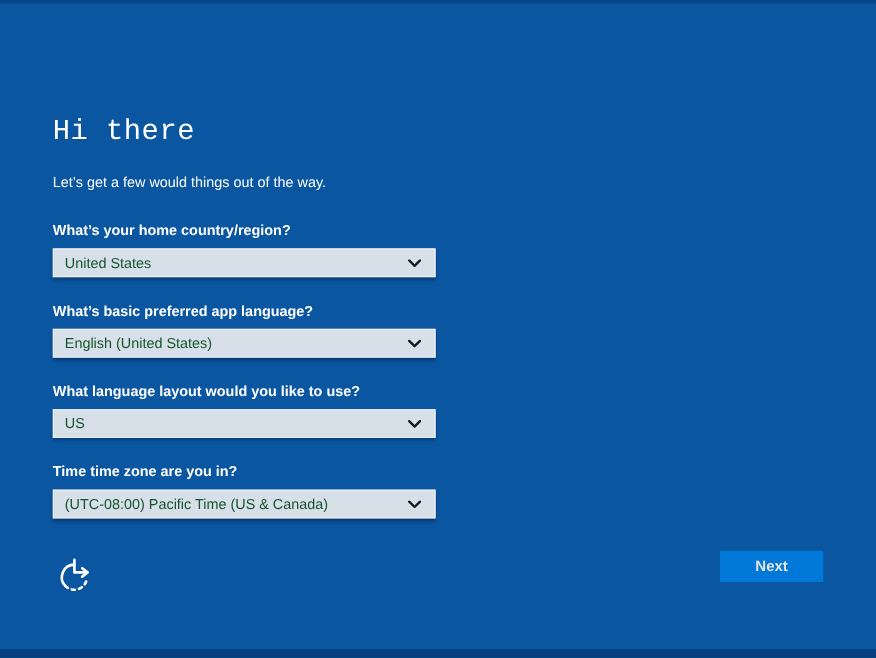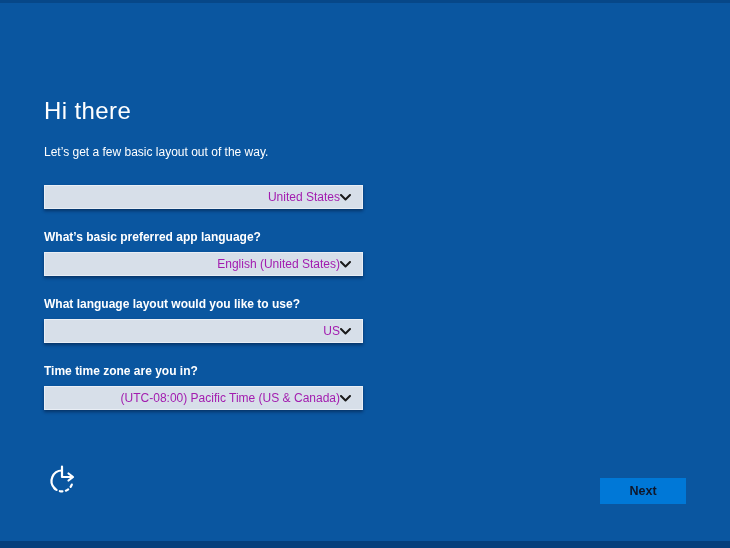--- a/index.html
+++ b/index.html
@@ -17,20 +17,21 @@
 
   .content { position: absolute; left: 44px; top: 97px; width: 650px; }
 
   h1.page-title {
     margin: 0;
     font-size: 24px;
     font-weight: 300;
     letter-spacing: 0.4px;
     color: #ffffff;
     line-height: 28px;
+    font-family: Liberation Mono, monospace;
   }
   p.subtitle {
     margin: 20px 0 0 0;
     font-size: 12px;
     color: #ffffff;
     line-height: 15px;
   }
 
   .field-group { margin-top: 21px; width: 319px; }
   .field-group.first { margin-top: 25px; }
@@ -49,59 +50,59 @@
     border: 1px solid #e9eef5;
     box-shadow: 0 2px 3px rgba(0, 10, 35, 0.45);
     display: flex;
     align-items: center;
     padding: 0 11px 0 9px;
     cursor: default;
   }
   .select-value {
     flex: 1;
     font-size: 12px;
-    color: #a21caf;
+    color: #14532d;
     white-space: nowrap;
     overflow: hidden;
-    text-align: right;
   }
   .chevron { display: flex; align-items: center; flex: none; }
 
   .eoa-button {
     position: absolute;
     left: 46px; top: 462px;
     width: 34px; height: 34px;
     background: transparent;
     border: none;
     padding: 0;
     cursor: pointer;
   }
   .next-button {
     position: absolute;
-    left: 600px; top: 478px;
+    left: 600px; top: 459px;
     width: 86px; height: 26px;
     background: #0078d7;
     border: none;
-    color: #0f172a;
+    color: #e5e5e5;
     font-family: "Liberation Sans", sans-serif;
     font-size: 12.5px;
     font-weight: 700;
     cursor: pointer;
   }
 </style>
 </head>
 <body>
 
 <div class="edge-strip top"></div>
 
 <main class="content">
   <h1 class="page-title">Hi there</h1>
-  <p class="subtitle">Let’s get a few basic layout out of the way.</p>
+  <p class="subtitle">Let’s get a few would things out of the way.</p>
 
   <div class="field-group first">
+    <span class="field-label">What’s your home country/region?</span>
     <div class="select-box" role="combobox">
       <span class="select-value">United States</span>
       <span class="chevron">
         <svg width="11" height="7" viewBox="0 0 11 7">
             <polyline points="1,1 5.5,5.5 10,1" fill="none" stroke="#1a1a1a" stroke-width="2" stroke-linecap="round" stroke-linejoin="round"></polyline>
           </svg>
       </span>
     </div>
   </div>
 

